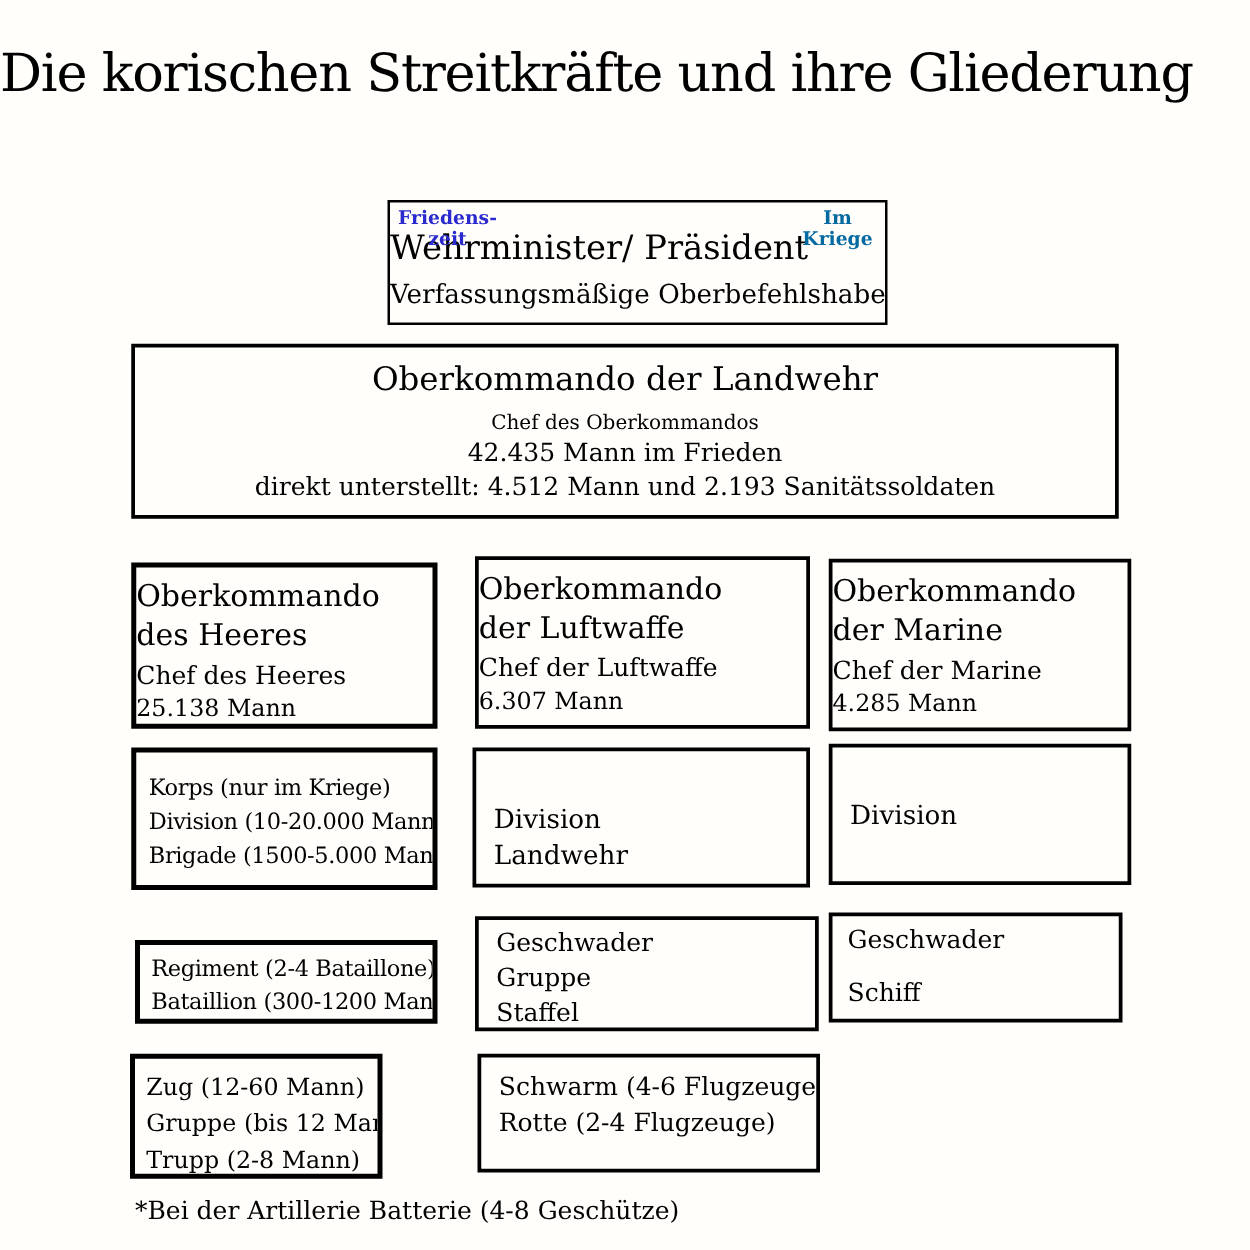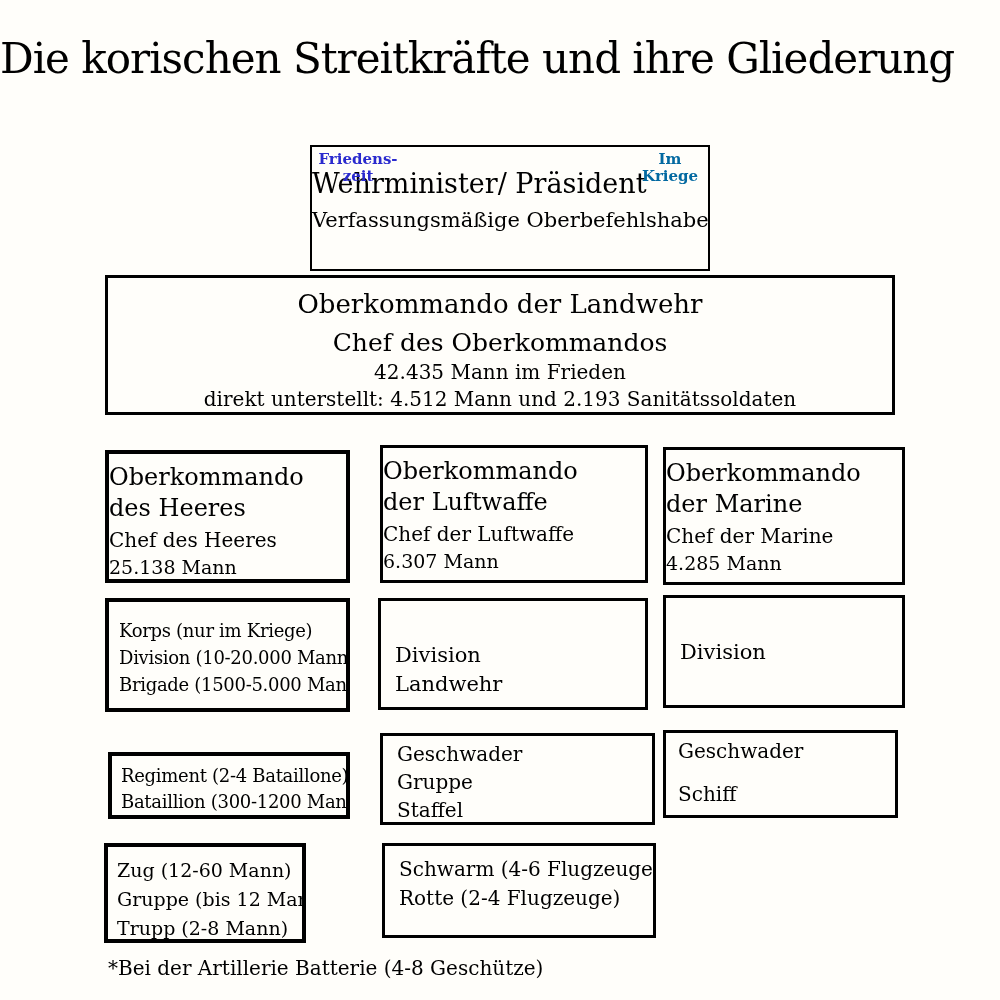--- a/index.html
+++ b/index.html
@@ -30,38 +30,38 @@
   .box {
     position: absolute;
     border: 3px solid #000;
     box-sizing: border-box;
     overflow: hidden;
     background: transparent;
   }
   .nowrap { white-space: nowrap; }
 
   
-  #supreme-box { left: 310px; top: 145px; width: 400px; height: 126px; border-width: 2px; }
+  #supreme-box { left: 310px; top: 160px; width: 400px; height: 100px; border-width: 2px; }
   .corner-label {
     position: absolute;
     top: 4px;
     font-size: 15px;
     font-weight: bold;
     line-height: 17px;
     text-align: center;
   }
   #peace-label { left: 6px; width: 80px; }
   #war-label  { right: 6px; width: 64px; }
   .supreme-title { margin-top: 21px; font-size: 27px; white-space: nowrap; }
   .supreme-subtitle { margin-top: 9px; text-align: center; font-size: 21px; white-space: nowrap; }
 
   
   #landwehr-box { left: 105px; top: 275px; width: 790px; height: 140px; text-align: center; }
   .hq-title { margin-top: 11px; font-size: 26px; }
-  .hq-chief { margin-top: 9px; font-size: 25px; }
+  .hq-chief { margin-top: 9px; font-size: 16px; }
   .hq-strength { margin-top: 3px; font-size: 20px; }
   .hq-note { margin-top: 3px; font-size: 20px; }
 
   
   .cmd { text-align: left; }
   #army-cmd  { left: 105px; top: 450px; width: 245px; height: 133px; border-width: 4px; }
   #air-cmd   { left: 380px; top: 445px; width: 268px; height: 138px; }
   #navy-cmd  { left: 663px; top: 447px; width: 242px; height: 138px; }
   .cmd-l1 { margin-top: 9px; font-size: 24px; }
   .cmd-l2 { margin-top: 3px; font-size: 24px; }

